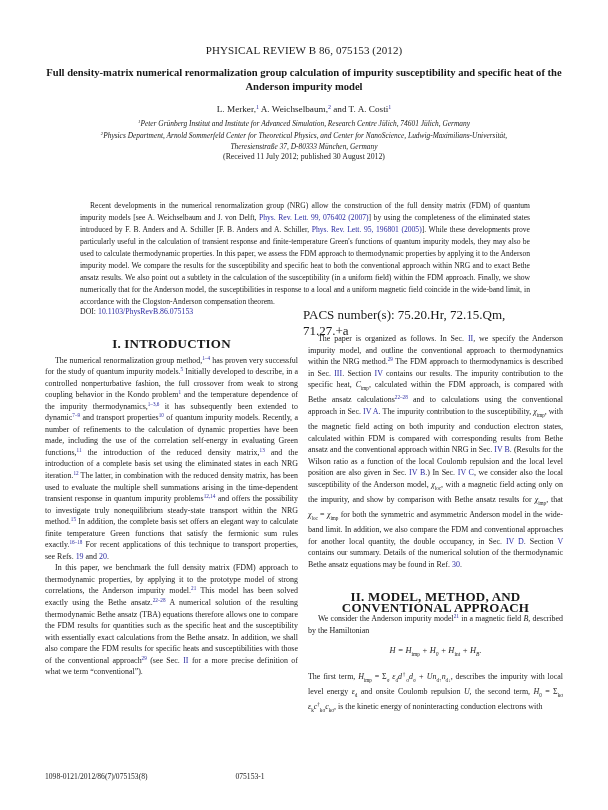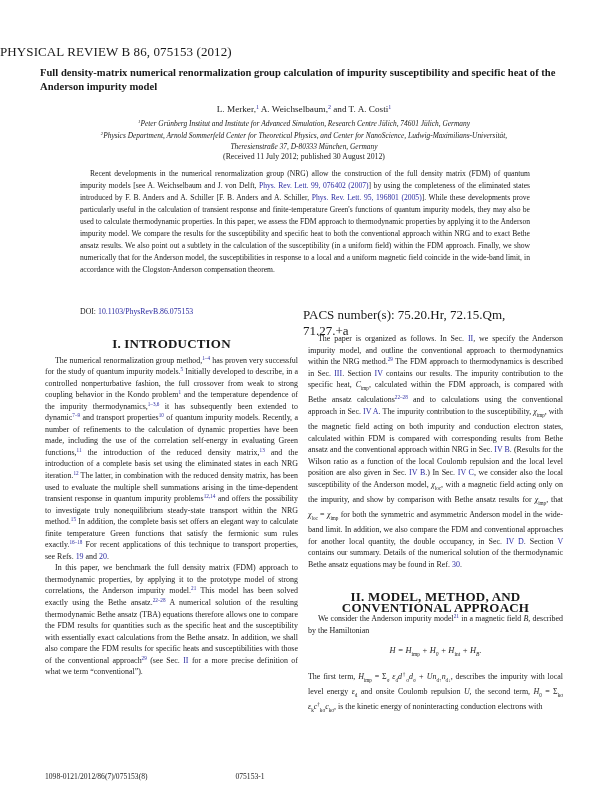--- a/index.html
+++ b/index.html
@@ -1,30 +1,30 @@
 <!DOCTYPE html>
 <html><head>
 <meta charset="utf-8">
 <style>
   * { margin: 0; padding: 0; box-sizing: border-box; }
   html, body { width: 608px; height: 810px; background: #ffffff; overflow: hidden; }
   body { position: relative; font-family: "Liberation Serif", "DejaVu Serif", serif; color: #1a1a1a; }
   .abs { position: absolute; }
-  .journal { top: 44px; left: 0; width: 608px; font-size: 13px; letter-spacing: 0.1px; }
-  .title { top: 66px; left: 40px; width: 528px; text-align: left; font-size: 10.6px; font-weight: bold; line-height: 14px; }
+  .journal { top: 44px; left: 0; width: 608px; text-align: center; font-size: 11px; letter-spacing: 0.1px; }
+  .title { top: 66px; left: 40px; width: 528px; text-align: center; font-size: 10.6px; font-weight: bold; line-height: 14px; }
   .authors { top: 104px; left: 0; width: 608px; text-align: center; font-size: 9.2px; }
   .aff { left: 0; width: 608px; text-align: center; font-size: 7.4px; font-style: italic; line-height: 11px; }
   .aff1 { top: 118px; }
   .aff2 { top: 130px; }
   .aff2b { top: 141px; }
   .received { top: 152px; left: 0; width: 608px; text-align: center; font-size: 7.8px; }
   sup { font-size: 65%; vertical-align: 3.5px; line-height: 0; }
   a, .lnk { color: #2a2aa0; text-decoration: none; }
   .abstract { top: 168px; left: 80px; width: 450px; font-size: 7.6px; line-height: 11.95px; text-align: justify; }
-  .abstract p { text-indent: 10px; }
+  .abstract p { text-indent: 10px; margin-top: 32px; }
   .doi { top: 307px; left: 80px; font-size: 7.8px; text-align: right; }
   .pacs { top: 307px; left: 303px; width: 210px; font-size: 13px; }
   .col { font-size: 7.95px; line-height: 11.55px; text-align: justify; }
   .col-left { top: 338px; left: 45px; width: 253px; }
   .col-right { top: 333px; left: 308px; width: 255px; }
   .sec-head { text-align: center; font-weight: bold; font-size: 13px; letter-spacing: 0.2px; }
   .col p { text-indent: 10px; }
   .col p.noindent { text-indent: 0; }
   .eq { text-align: center; font-style: italic; margin: 9px 0 10px 0; font-size: 8.4px; }
   .footer-left { top: 772px; left: 45px; font-size: 7.6px; }

